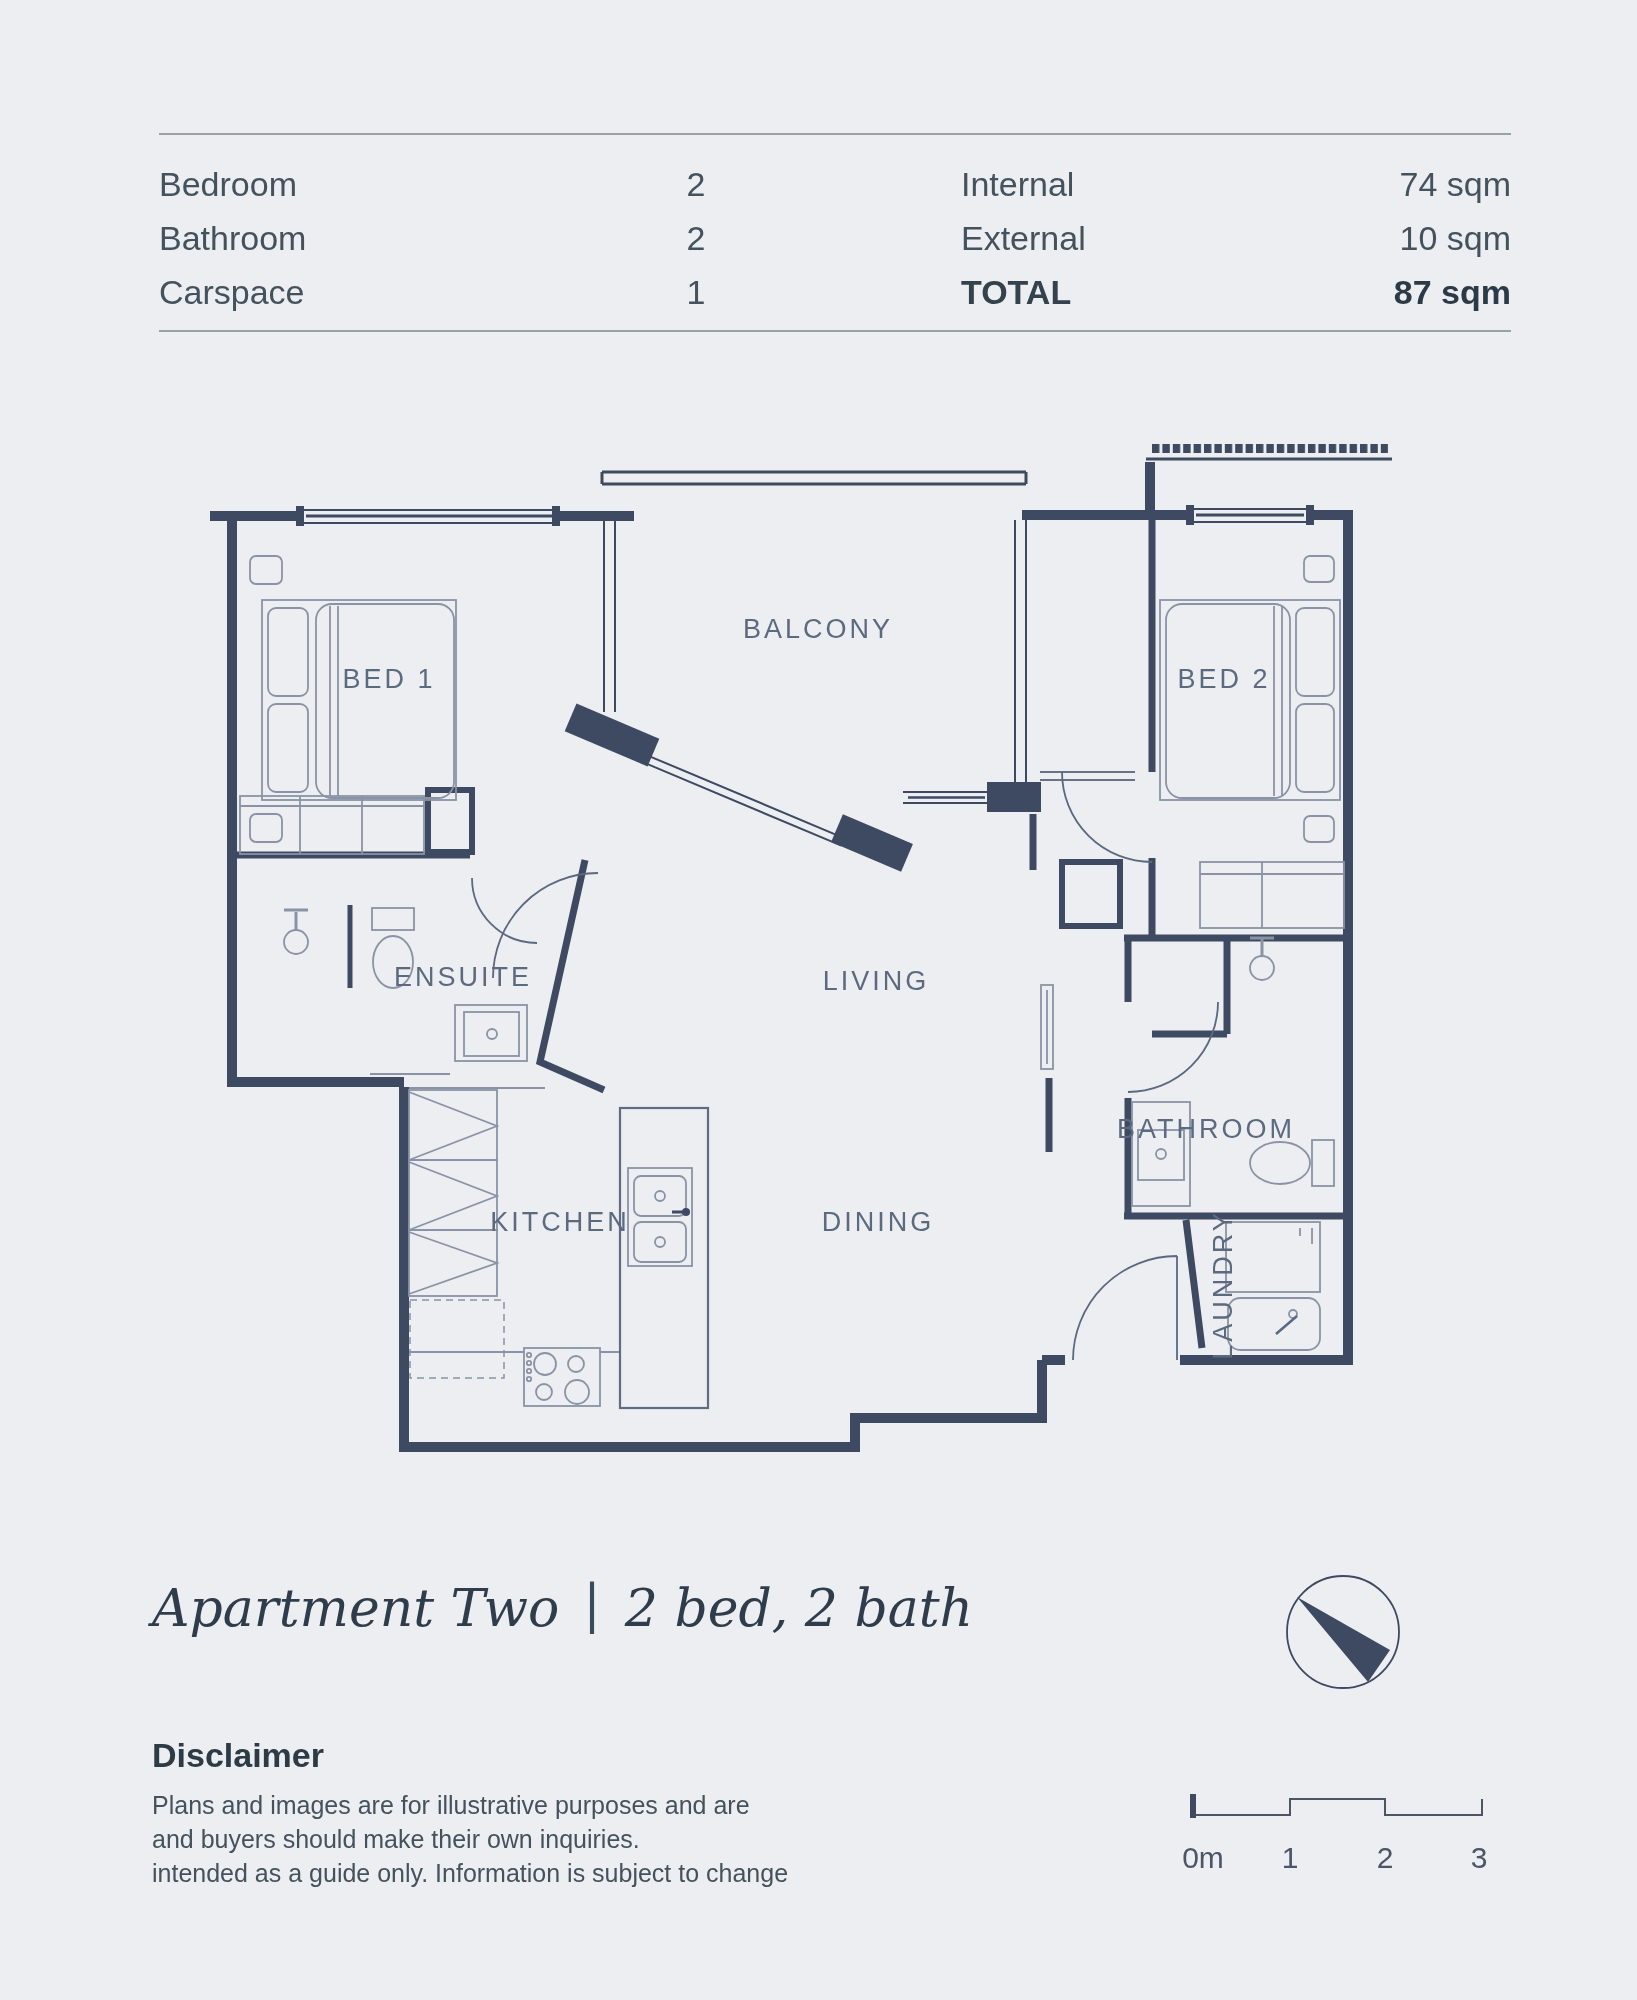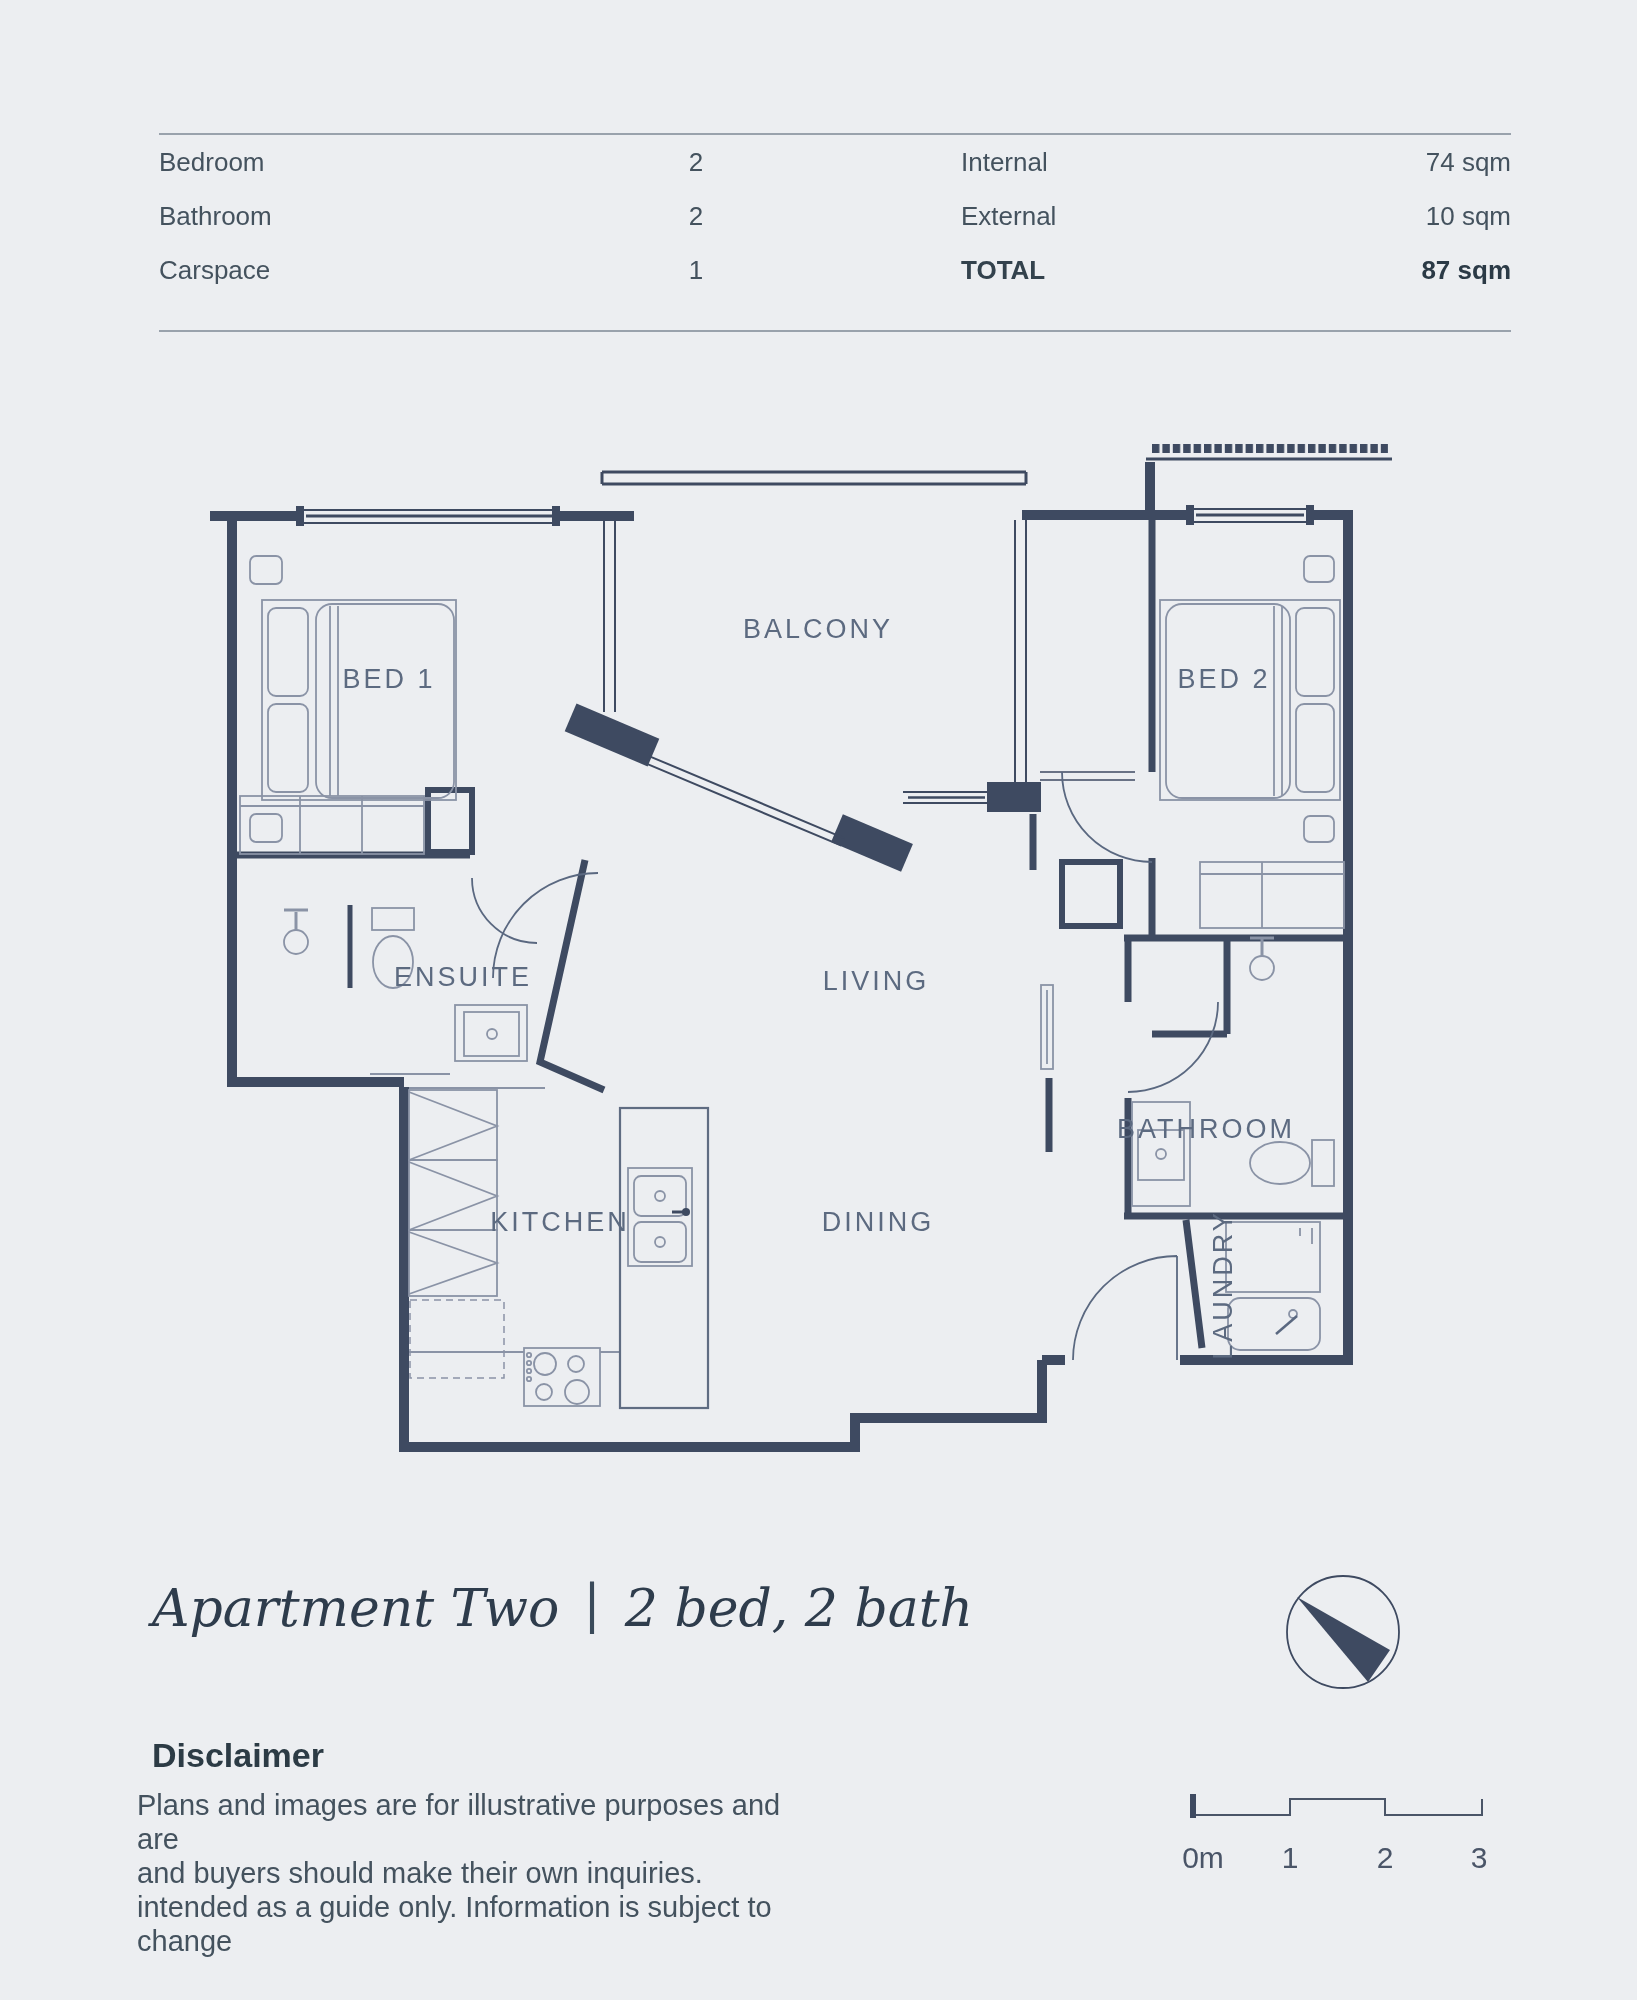--- a/index.html
+++ b/index.html
@@ -1,39 +1,39 @@
 <!DOCTYPE html>
 <html><head>
 <meta charset="utf-8">
 <style>
   html,body{margin:0;padding:0;}
   .canvas{position:relative;width:1637px;height:2000px;background:#ECEEF1;overflow:hidden;
           font-family:"Liberation Sans", sans-serif;}
   
   .summary{position:absolute;left:159px;top:133px;width:1352px;height:199px;
            border-top:2px solid #99A2AC;border-bottom:2px solid #99A2AC;
-           box-sizing:border-box;color:#44525E;font-size:26px;}
+           box-sizing:border-box;padding-top:22px;color:#44525E;font-size:34px;}
   .summary-row{display:grid;grid-template-columns:437px 200px 360px 1fr;height:54px;line-height:54px;}
   .cell-count{text-align:center;}
   .cell-metric{padding-left:165px;}
   .cell-value{text-align:right;}
   .summary-row.total .cell-metric{font-weight:600;color:#33424D;}
   .summary-row.total .cell-value{font-weight:700;color:#2B3A46;}
   
   svg.sheet{position:absolute;left:0;top:0;}
   .room-label{font-family:"Liberation Sans", sans-serif;font-size:27px;letter-spacing:3px;
               fill:#5C6A80;text-anchor:middle;}
   .scale-label{font-family:"Liberation Sans", sans-serif;font-size:30px;fill:#4A5568;text-anchor:middle;}
   
   .title{position:absolute;left:152px;top:1578px;width:1100px;color:#2E3C4C;
          font-family:"DejaVu Serif", serif;font-style:italic;font-size:52px;white-space:nowrap;}
   .title .sep{font-style:normal;font-weight:200;padding:0 24px;position:relative;top:-4px;color:#3A4A5A;}
   
   .disclaimer-h{position:absolute;left:152px;top:1736px;font-size:34px;font-weight:700;color:#2C3B45;}
-  .disclaimer-b{position:absolute;left:137px;top:1788px;width:660px;font-size:29px;line-height:34px;color:#44525E;}
+  .disclaimer-b{position:absolute;left:152px;top:1788px;width:660px;font-size:25px;line-height:34px;color:#44525E;}
 </style>
 </head>
 <body>
 
 <div class="canvas">
 
   <div class="summary">
     <div class="summary-row">
       <div class="cell-label">Bedroom</div>
       <div class="cell-count">2</div>

